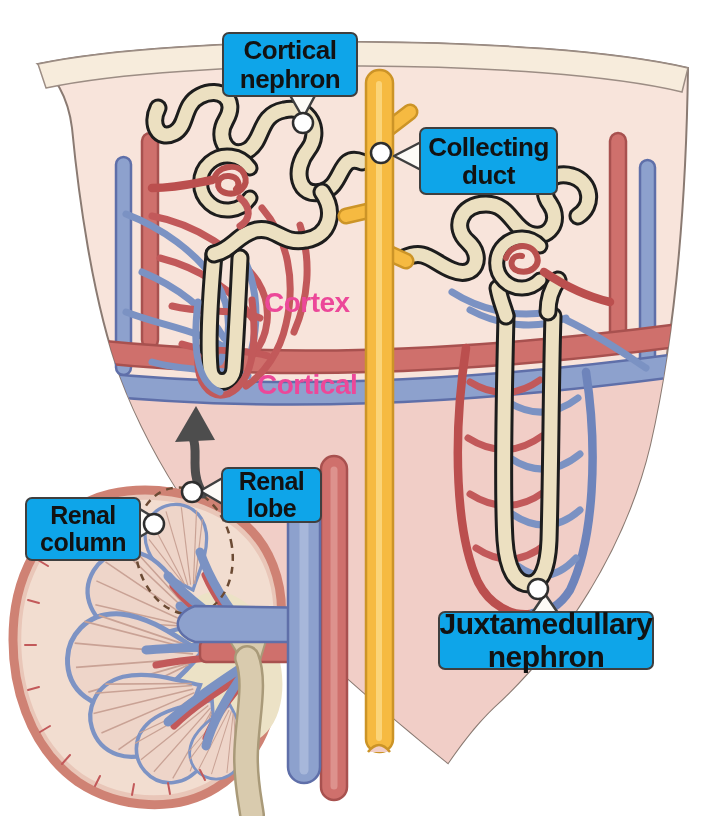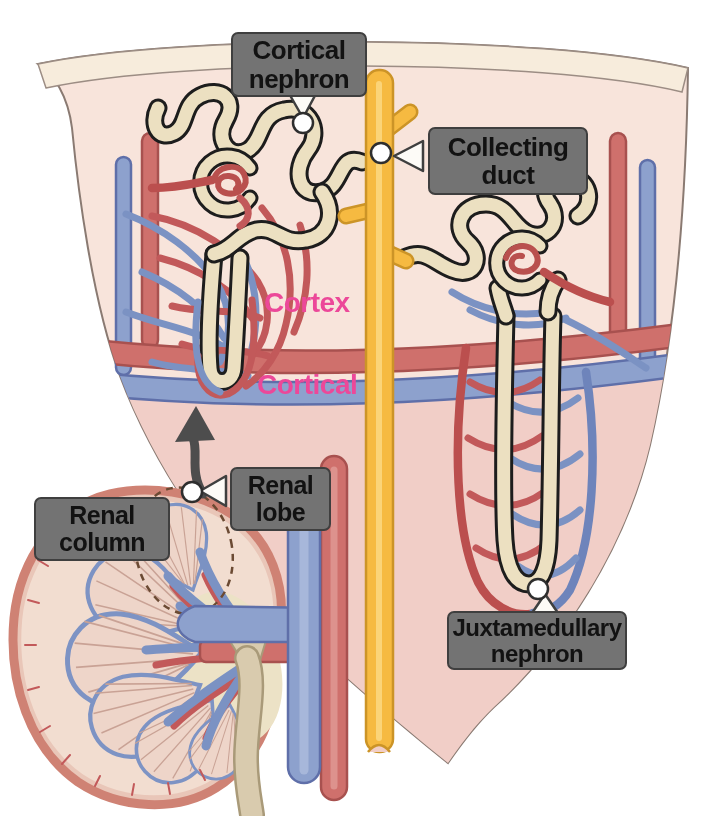--- a/index.html
+++ b/index.html
@@ -1,22 +1,22 @@
 <!DOCTYPE html>
 <html><head>
 <meta charset="utf-8">
 <style>
   html,body{margin:0;padding:0;background:#ffffff;}
   #stage{position:relative;width:720px;height:816px;background:#ffffff;overflow:hidden;
          font-family:"Liberation Sans",sans-serif;}
   #art{position:absolute;left:0;top:0;}
-  .callout{position:absolute;background:#737373;border:2.5px solid #3f3f3f;border-radius:7px;
+  .callout{position:absolute;background:#0ea5e9;border:2.5px solid #3f3f3f;border-radius:7px;
            display:flex;align-items:center;justify-content:center;text-align:center;
            font-weight:700;color:#121212;line-height:1.08;letter-spacing:-0.5px;
-           box-sizing:border-box;padding:2px 4px;margin-left:9px;}
+           box-sizing:border-box;padding:2px 4px;}
   .region-label{position:absolute;font-weight:700;color:#ec4899;letter-spacing:-0.5px;}
   
   .tub-u{fill:none;stroke:#1d1d1d;stroke-width:19px;stroke-linecap:round;stroke-linejoin:round;}
   .tub-o{fill:none;stroke:#ece0c1;stroke-width:13px;stroke-linecap:round;stroke-linejoin:round;}
   .tub-u2{fill:none;stroke:#1d1d1d;stroke-width:17px;stroke-linecap:round;stroke-linejoin:round;}
   .tub-o2{fill:none;stroke:#ece0c1;stroke-width:11px;stroke-linecap:round;stroke-linejoin:round;}
   .redv{fill:none;stroke:#c2595a;stroke-width:7px;stroke-linecap:round;stroke-linejoin:round;}
   .redv8{fill:none;stroke:#bb4f4e;stroke-width:8.5px;stroke-linecap:round;}
   .bluev{fill:none;stroke:#7b92c3;stroke-width:7px;stroke-linecap:round;stroke-linejoin:round;}
   .bluev8{fill:none;stroke:#6e84bb;stroke-width:8.5px;stroke-linecap:round;}
@@ -250,25 +250,25 @@
     <circle class="marker" cx="303" cy="123" r="10"></circle>
     <circle class="marker" cx="381" cy="153" r="10"></circle>
     <circle class="marker" cx="192" cy="492" r="10"></circle>
     <circle class="marker" cx="154" cy="524" r="10"></circle>
     <circle class="marker" cx="538" cy="589" r="10"></circle>
   </g>
 </svg>
 
 <div class="callout" style="left:222px;top:32px;width:136px;height:65px;font-size:26px;">Cortical nephron</div>
 
-<div class="callout" style="left:419px;top:127px;width:160px;height:68px;font-size:26px;">Collecting duct</div>
-
-<div class="callout" style="left:25px;top:497px;width:136px;height:64px;font-size:25px;">Renal column</div>
-
-<div class="callout" style="left:221px;top:467px;width:101px;height:64px;font-size:25px;">Renal lobe</div>
-
-<div class="callout" style="left:438px;top:611px;width:180px;height:59px;font-size:24px;">Juxtamedullary nephron</div>
+<div class="callout" style="left:419px;top:127px;width:139px;height:68px;font-size:26px;">Collecting duct</div>
+
+<div class="callout" style="left:25px;top:497px;width:116px;height:64px;font-size:25px;">Renal column</div>
+
+<div class="callout" style="left:221px;top:467px;width:101px;height:56px;font-size:25px;">Renal lobe</div>
+
+<div class="callout" style="left:438px;top:611px;width:216px;height:59px;font-size:30px;">Juxtamedullary nephron</div>
 
 <div class="region-label" style="left:264px;top:287px;font-size:28px;">Cortex</div>
 
 <div class="region-label" style="left:257px;top:369px;font-size:28px;">Cortical</div>
 
 </div>
 
 </body></html>

